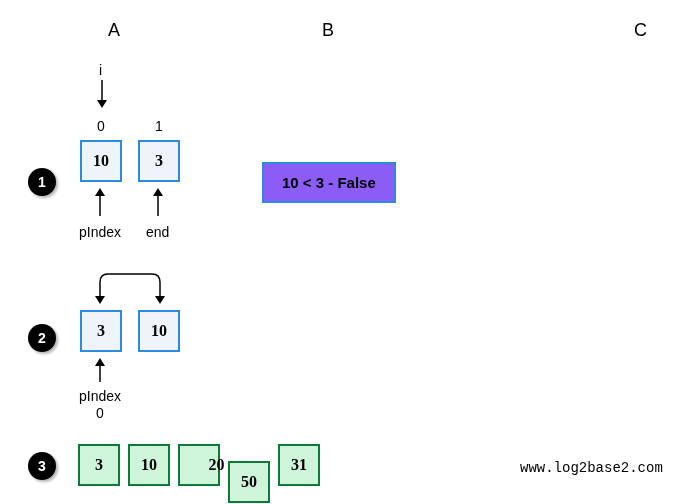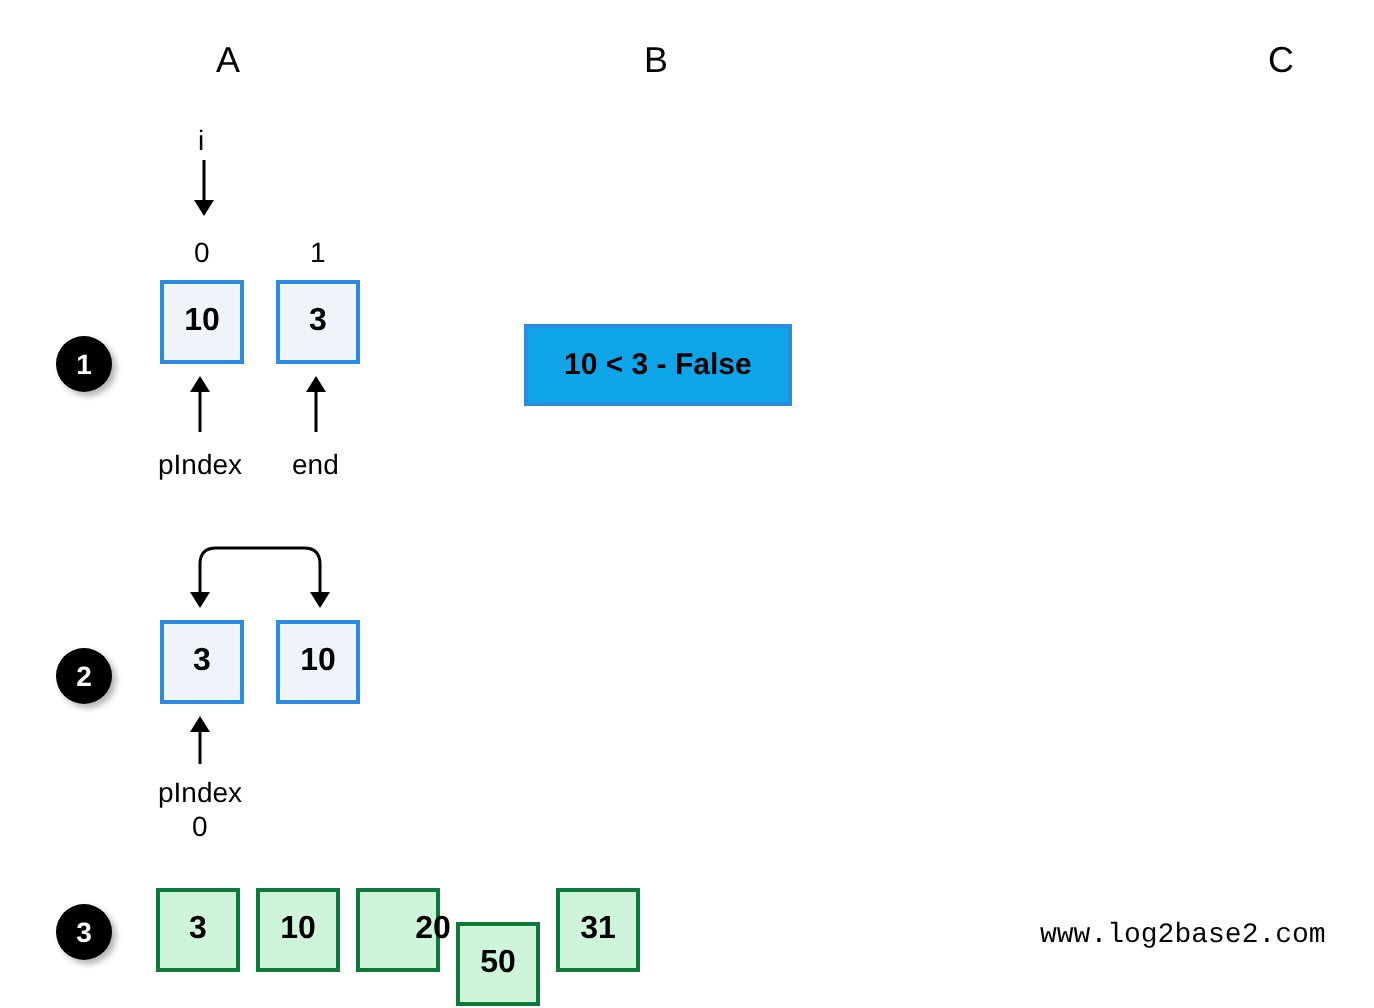--- a/index.html
+++ b/index.html
@@ -39,33 +39,34 @@
   .cell {
     position: absolute;
     width: 42px;
     height: 42px;
     display: flex;
     align-items: center;
     justify-content: center;
     font-size: 16px;
     font-weight: bold;
     box-sizing: border-box;
+    font-family: Liberation Serif, serif;
   }
   .cell.blue {
     background: #eef4fa;
     border: 2px solid #2a8be0;
   }
   .cell.green {
     background: #cef4da;
     border: 2px solid #0e7a3a;
   }
   .expr-box {
     position: absolute;
     padding: 10px 18px;
-    background: #0ea5e9;
+    background: #8b5cf6;
     border: 2px solid #2a8be0;
     font-size: 15px;
     font-weight: bold;
   }
   .watermark {
     position: absolute;
     font-family: "Courier New", monospace;
     font-size: 14px;
   }
   svg.arrow {

